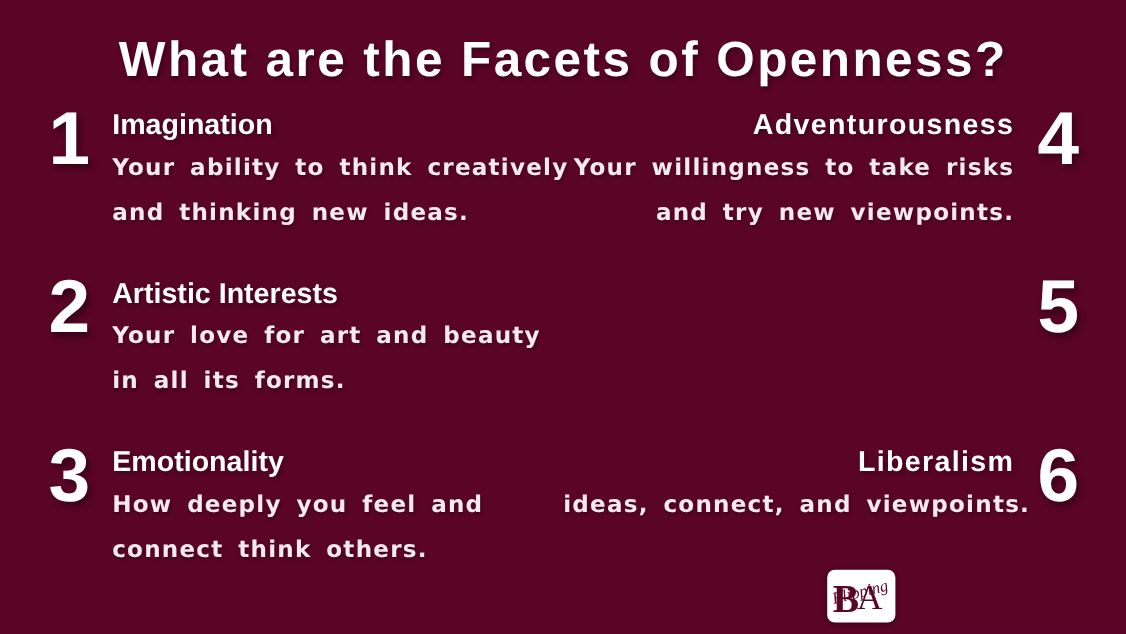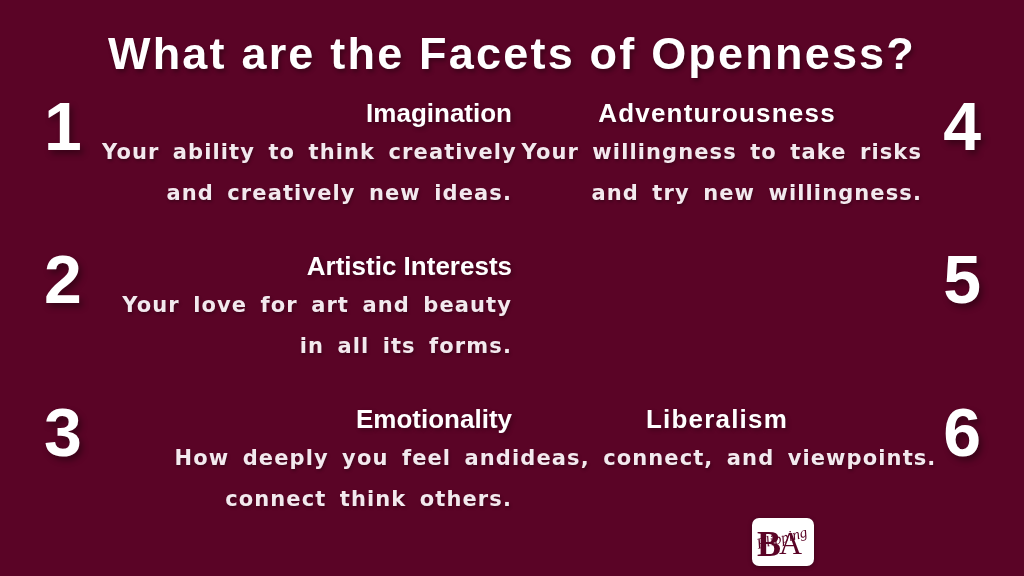--- a/index.html
+++ b/index.html
@@ -78,40 +78,39 @@
   }
   .col-left .num { left: 0; }
   .col-right .num { right: 0; }
 
   .body-block {
     position: relative;
     z-index: 2;
   }
   .col-left .body-block {
     margin-left: 58px;
-    text-align: right;
+    text-align: left;
   }
   .col-right .body-block {
     margin-right: 58px;
     text-align: right;
   }
 
   .facet-title {
     color: #ffffff;
     font-family: "Liberation Sans", sans-serif;
     font-weight: bold;
     font-size: 26px;
     line-height: 30px;
     margin: 0 0 4px 0;
     white-space: nowrap;
     text-shadow: 2px 2px 4px rgba(0,0,0,0.30);
   }
   .col-right .facet-title {
     letter-spacing: 1.2px;
-    text-align: center;
   }
 
   .facet-desc {
     color: #f3e9ee;
     font-family: "DejaVu Sans", sans-serif;
     font-weight: 700;
     font-size: 21px;
     line-height: 41px;
     letter-spacing: 1.1px;
     word-spacing: 5px;
@@ -144,21 +143,21 @@
   <div class="columns">
 
     <div class="col col-left">
 
       <div class="facet">
         <div class="num">1</div>
         <div class="body-block">
           <div class="facet-title">Imagination</div>
           <div class="facet-desc">
             <span>Your ability to think creatively</span>
-            <span>and creatively new ideas.</span>
+            <span>and thinking new ideas.</span>
           </div>
         </div>
       </div>
 
       <div class="facet">
         <div class="num">2</div>
         <div class="body-block">
           <div class="facet-title">Artistic Interests</div>
           <div class="facet-desc">
             <span>Your love for art and beauty</span>
@@ -181,21 +180,21 @@
     </div>
 
     <div class="col col-right">
 
       <div class="facet">
         <div class="num">4</div>
         <div class="body-block">
           <div class="facet-title">Adventurousness</div>
           <div class="facet-desc">
             <span>Your willingness to take risks</span>
-            <span>and try new willingness.</span>
+            <span>and try new viewpoints.</span>
           </div>
         </div>
       </div>
 
       <div class="facet">
         <div class="num">5</div>
       </div>
 
       <div class="facet">
         <div class="num">6</div>

